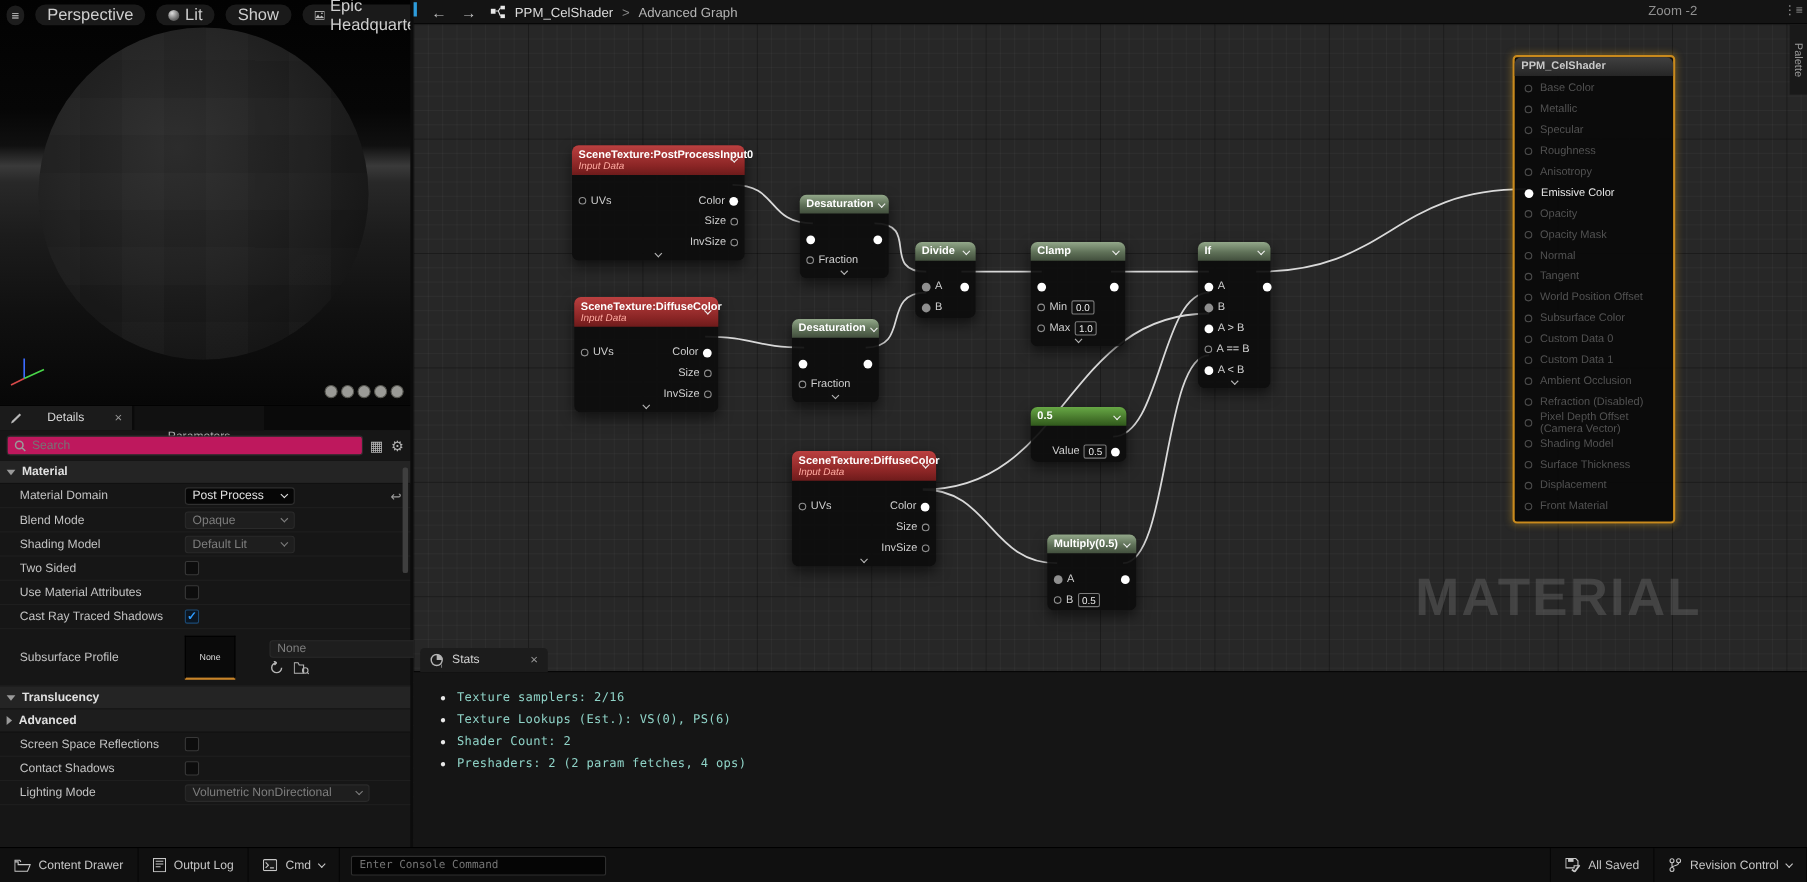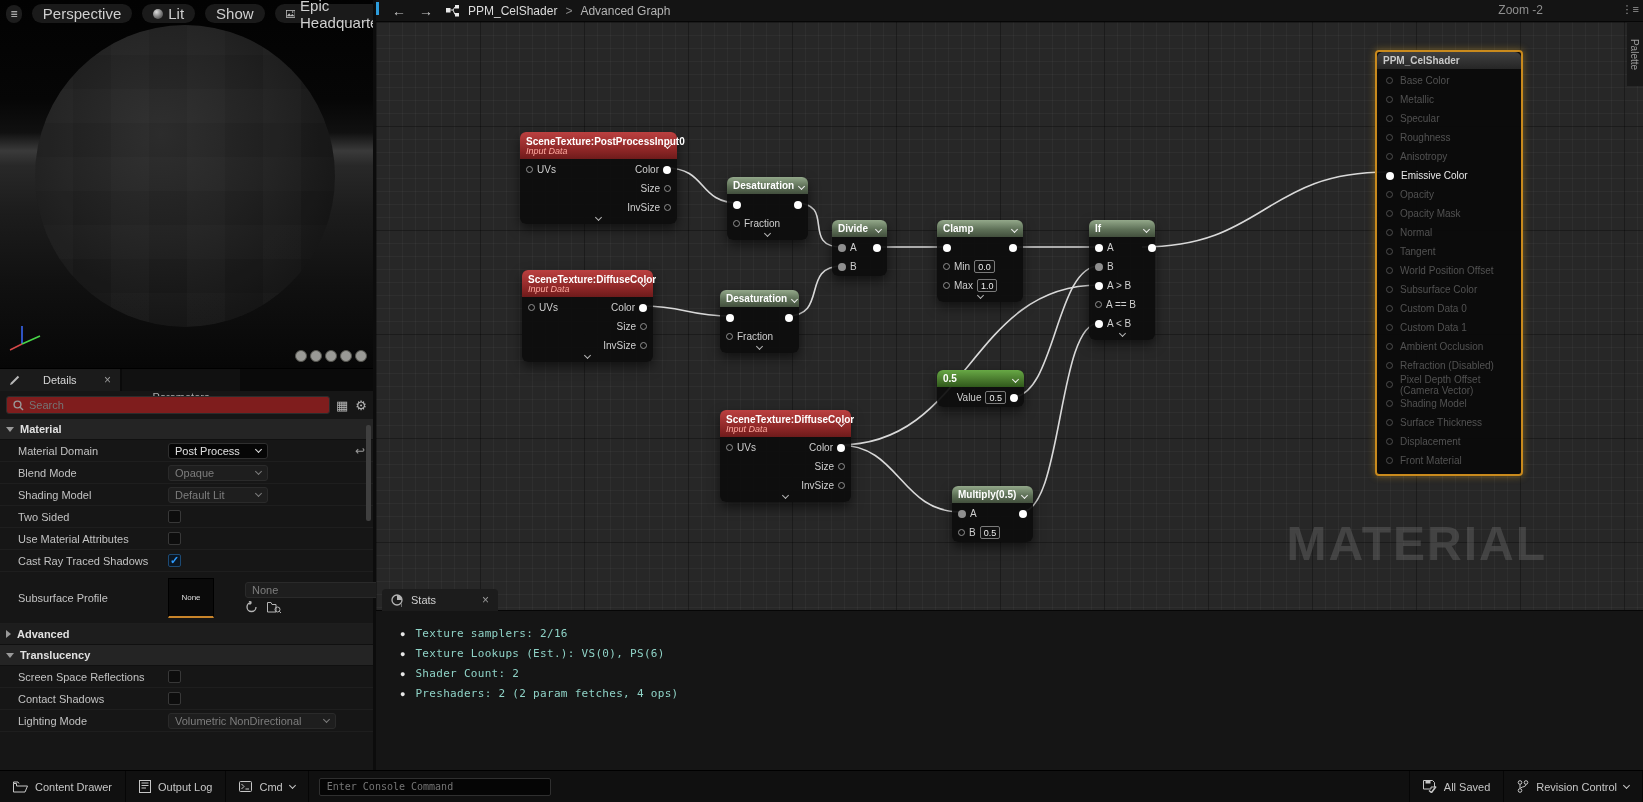--- a/index.html
+++ b/index.html
@@ -30,21 +30,21 @@
   
   .details { position:absolute; left:0; top:368px; width:373px; height:402px; background:#161616; border-top:1px solid #000; }
   .det-tabbar { height:22px; background:#0a0a0a; display:flex; align-items:stretch; }
   .det-tab { display:flex; align-items:center; gap:22px; padding:0 9px; font-size:11px; color:#d6d6d6; }
   .det-tab.active { background:#1b1b1b; width:120px; }
   .det-tab.active .tab-close { margin-left:auto; }
   .det-tab.inactive { background:#111; color:#ababab; margin-left:2px; width:118px;flex-direction:column; }
   .tab-close { color:#9a9a9a; font-size:12px; }
   .pencil { width:12px; height:12px; }
   .search-row { height:28px; display:flex; align-items:center; padding:0 6px; gap:6px; background:#161616; }
-  .search-box { flex:1; height:18px; background:#7f1d1d; border:1px solid #2c2c2c; border-radius:3px;
+  .search-box { flex:1; height:18px; background:#be185d; border:1px solid #2c2c2c; border-radius:3px;
     display:flex; align-items:center; gap:5px; padding:0 6px; }
   .search-box input { flex:1; background:transparent; border:none; outline:none; color:#bbb;
     font-size:11px; font-family:"Liberation Sans",sans-serif; }
   .search-icons { display:flex; gap:7px; color:#b5b5b5; font-size:13px; }
   .sec-hdr { height:21px; background:#242424; display:flex; align-items:center; gap:6px; padding:0 6px;
     font-size:11px; font-weight:bold; color:#e0e0e0; border-bottom:1px solid #101010; }
   .sec-hdr.collapsed { background:#1d1d1d; }
   .tri-down { width:0; height:0; border-left:4px solid transparent; border-right:4px solid transparent; border-top:5px solid #9a9a9a; }
   .tri-right { width:0; height:0; border-top:4px solid transparent; border-bottom:4px solid transparent; border-left:5px solid #9a9a9a; }
   .det-row { min-height:22px; display:flex; align-items:center; padding:0 8px 0 18px; border-bottom:1px solid #1e1e1e; }
@@ -102,21 +102,21 @@
   .hd.two { height:27px; align-items:flex-start; flex-direction:column; justify-content:center; gap:0; padding:1px 6px; }
   .hd .ttl { font-weight:bold; color:#fff; font-size:10px; white-space:nowrap; }
   .hd .sub { font-size:9px; font-style:italic; color:#ffaaa0; line-height:9px; }
   .hd .hchev { margin-left:auto; color:#eee; }
   .hd.two .hchev { position:absolute; right:7px; top:7px; }
   .hd.red { background:linear-gradient(180deg,#bb4040 0%,#8a2525 70%,#6e1b1b 100%); }
   .hd.green { background:linear-gradient(180deg,#93a88a 0%,#5f7158 55%,#424f3d 100%); }
   .hd.bright { background:linear-gradient(180deg,#67a845 0%,#47772c 60%,#30591c 100%); }
   .hd.result { background:linear-gradient(180deg,#404040,#262626); }
   .hd.result .ttl { color:#c9c9c9; font-weight:bold; }
-  .bd { display:flex; justify-content:space-between; padding-top:1px; }
+  .bd { display:flex; justify-content:space-between; padding-top:14px; }
   .prow { height:19px; display:flex; align-items:center; gap:4px; padding:0 6px; white-space:nowrap; }
   .pcol.right .prow { justify-content:flex-end; }
   .pin { width:8px; height:8px; border-radius:50%; flex-shrink:0; }
   .pin.filled { background:#fff; }
   .pin.grey { background:#8f8f8f; }
   .pin.hollow { width:7px; height:7px; border:1.5px solid #8f8f8f; background:transparent; }
   .pin.dim { width:7px; height:7px; border:1.5px solid #4d4d4d; background:transparent; }
   .vbox { border:1px solid #7a7a7a; background:#101010; border-radius:2px; padding:0 3px;
     height:13px; line-height:12px; font-size:9px; color:#eee; }
   .chevb { display:flex; justify-content:center; padding:0 0 4px; color:#bbb; }
@@ -283,27 +283,27 @@
                 </svg>
                 <svg width="14" height="12" viewBox="0 0 14 12">
                   <path d="M0.5 1.5 L0.5 11 L9 11 L9 3.5 L5 3.5 L4 1.5 Z" fill="none" stroke="#b5b5b5"></path>
                   <circle cx="10.5" cy="8.5" r="2.5" fill="none" stroke="#b5b5b5"></circle>
                   <line x1="12.3" y1="10.3" x2="14" y2="12" stroke="#b5b5b5"></line>
                 </svg>
               </div>
             </div>
           </div>
         </div>
+        <div class="sec-hdr">
+          <span class="tri-down"></span>
+          <span>Translucency</span>
+        </div>
         <div class="sec-hdr collapsed">
           <span class="tri-right"></span>
           <span>Advanced</span>
-        </div>
-        <div class="sec-hdr">
-          <span class="tri-down"></span>
-          <span>Translucency</span>
         </div>
         <div class="det-row">
           <div class="det-label">Screen Space Reflections</div>
           <div class="det-ctrl">
             <div class="cb"></div>
           </div>
         </div>
         <div class="det-row">
           <div class="det-label">Contact Shadows</div>
           <div class="det-ctrl">

